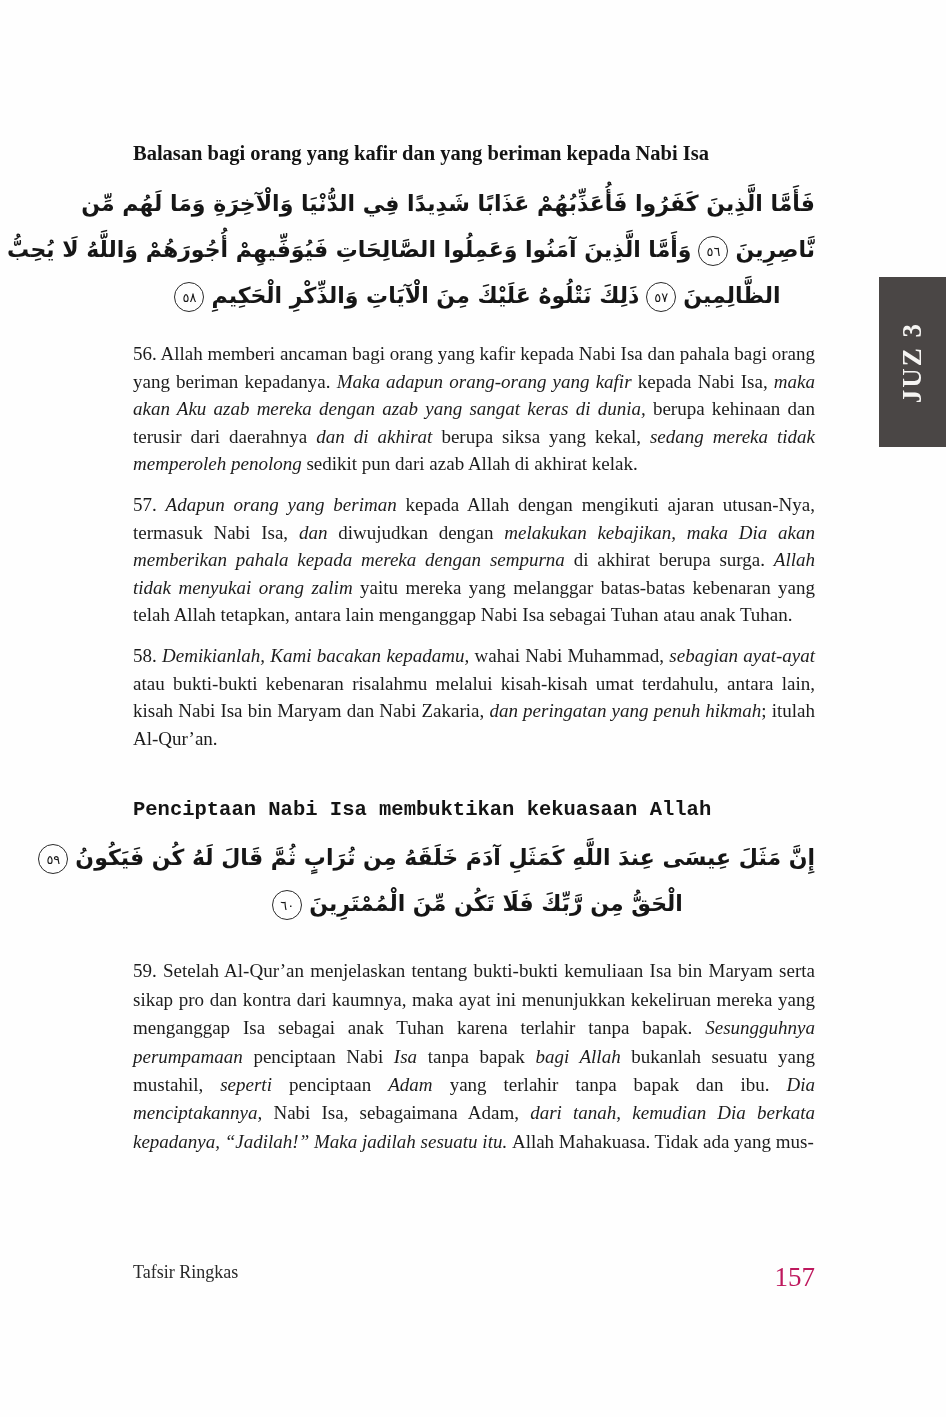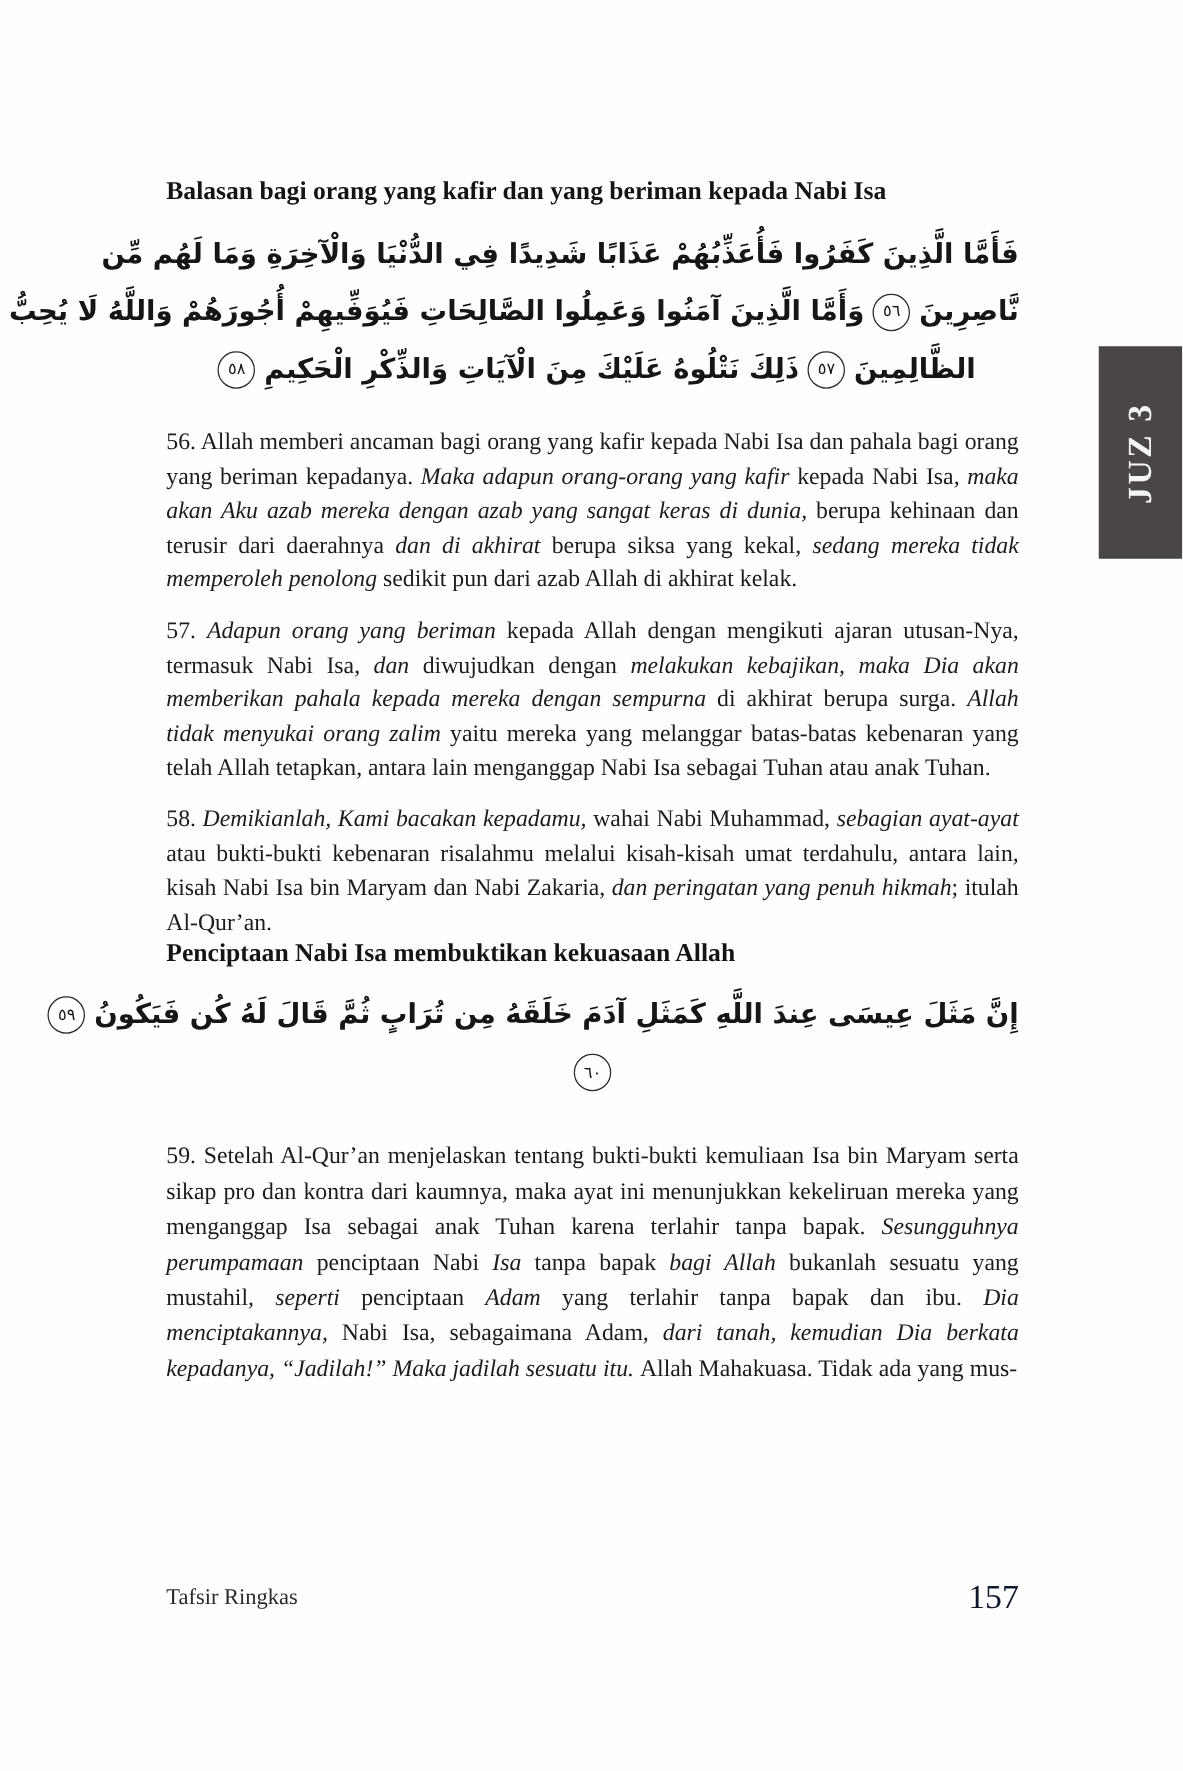--- a/index.html
+++ b/index.html
@@ -32,21 +32,21 @@
     left:133px;top:0;
     width:682px;
   }
   .section-heading{
     font-size:20.5px;
     font-weight:bold;
     color:#141414;
     margin:0;
   }
   .heading-1{padding-top:142px;}
-  .heading-2{}
+  .heading-2{margin-top:46px;font-family:Liberation Mono, monospace;}
   .quran{
     direction:rtl;
     font-family:"DejaVu Sans", sans-serif;
     font-weight:bold;
     font-size:22px;
     color:#161616;
     line-height:46px;
     text-align:center;
   }
   .quran-1{margin-top:16px;}
@@ -77,24 +77,24 @@
   .p56{margin-top:21px;}
   .p57{margin-top:13px;}
   .p58{margin-top:13px;}
   .p59{margin-top:30px;line-height:28.4px;}
   .body-par em{font-style:italic;}
   .footer{
     position:absolute;
     left:133px;right:131px;top:1262px;
     display:flex;
     justify-content:space-between;
-    align-items:center;
+    align-items:flex-start;
   }
   .footer .book{font-size:18px;color:#2a2a2a;}
-  .footer .pagenum{font-size:27px;color:#0f172a;}
+  .footer .pagenum{font-size:27px;color:#be185d;}
 </style>
 </head>
 <body>
 
 <div class="page">
 
   <div class="juz-tab">
     <span class="label">JUZ 3</span>
   </div>
 
@@ -126,21 +126,21 @@
 
     <h2 class="section-heading heading-2">Penciptaan Nabi Isa membuktikan kekuasaan Allah</h2>
 
     <div class="quran quran-2" dir="rtl">
       <div class="q-line">
         <span>إِنَّ مَثَلَ عِيسَى عِندَ اللَّهِ كَمَثَلِ آدَمَ خَلَقَهُ مِن تُرَابٍ ثُمَّ قَالَ لَهُ كُن فَيَكُونُ</span><span class="ayah">
             <span>٥٩</span>
           </span>
       </div>
       <div class="q-line">
-        <span class="ayah">
+        <span>الْحَقُّ مِن رَّبِّكَ فَلَا تَكُن مِّنَ الْمُمْتَرِينَ</span><span class="ayah">
             <span>٦٠</span>
           </span>
       </div>
     </div>
 
     <p class="body-par p59"><span>59. Setelah Al-Qur’an menjelaskan tentang bukti-bukti kemuliaan Isa bin Maryam serta sikap pro dan kontra dari kaumnya, maka ayat ini menunjukkan kekeliruan mereka yang menganggap Isa sebagai anak Tuhan karena terlahir tanpa bapak. </span><em>Sesungguhnya perumpamaan </em><span>penciptaan Nabi </span><em>Isa </em><span>tanpa bapak </span><em>bagi Allah </em><span>bukanlah sesuatu yang mustahil, </span><em>seperti </em><span>penciptaan </span><em>Adam </em><span>yang terlahir tanpa bapak dan ibu. </span><em>Dia menciptakannya, </em><span>Nabi Isa, sebagaimana Adam, </span><em>dari tanah, kemudian Dia berkata kepadanya, “Jadilah!” Maka jadilah sesuatu itu. </em><span>Allah Mahakuasa. Tidak ada yang mus-</span></p>
 
   </div>
 
   <div class="footer">

